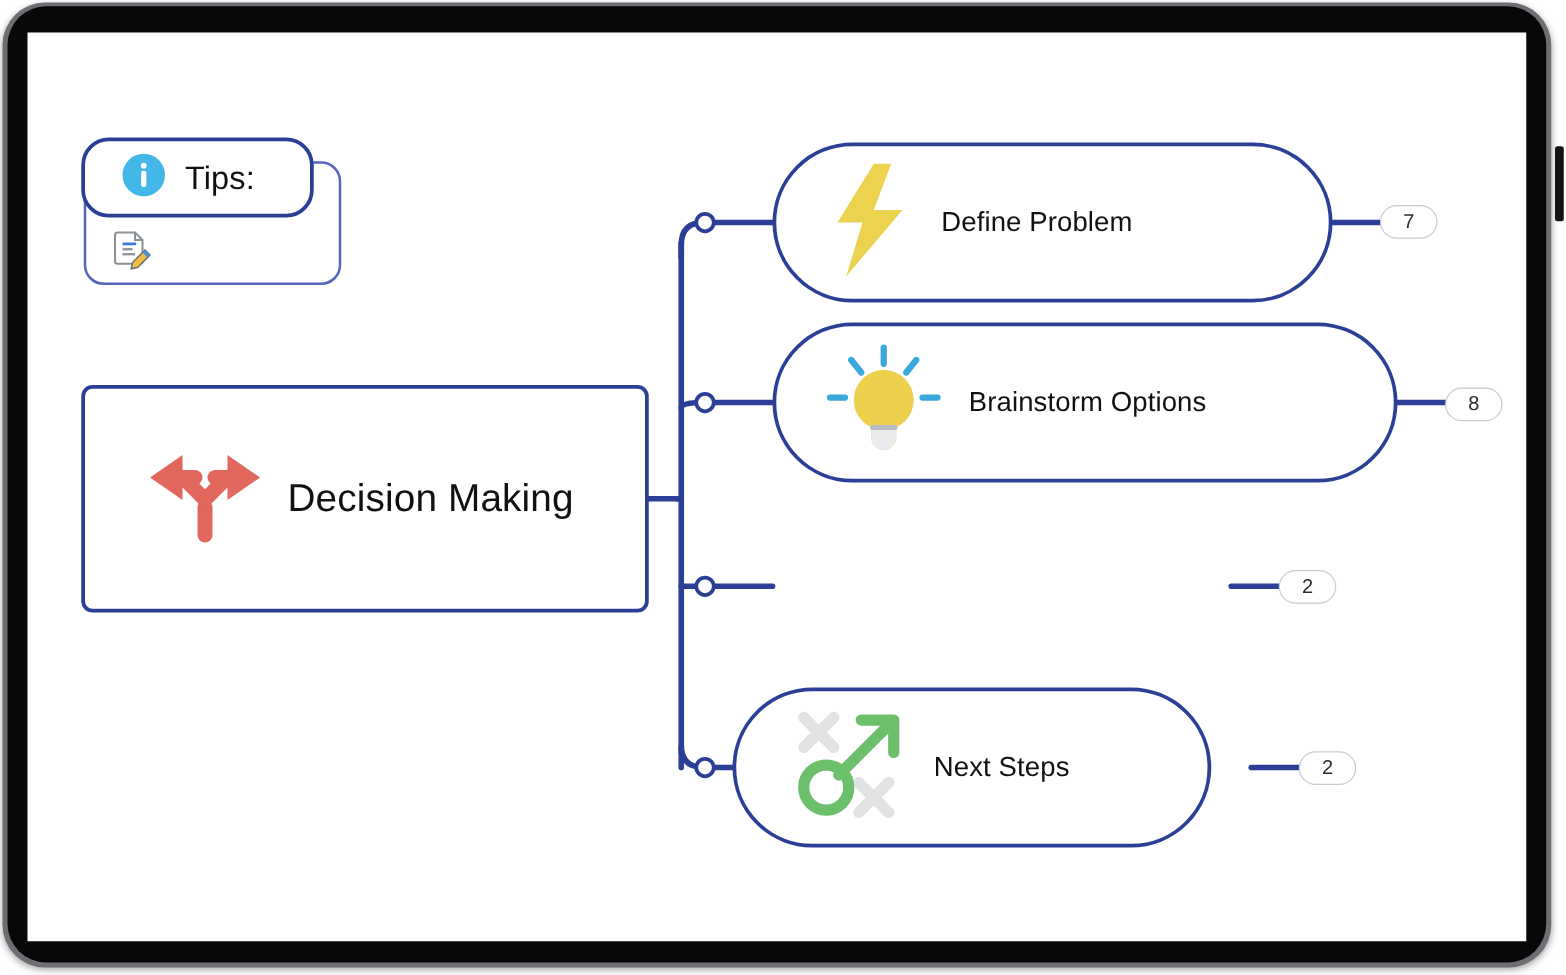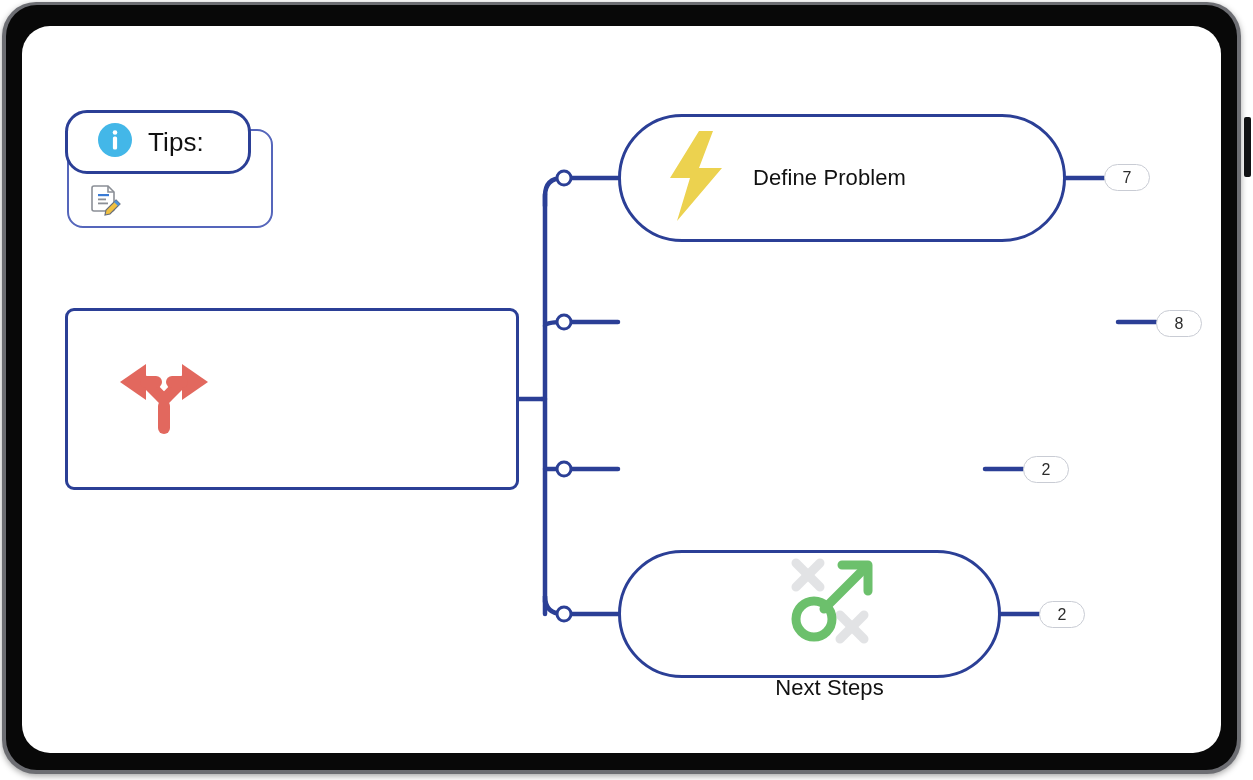--- a/index.html
+++ b/index.html
@@ -51,21 +51,20 @@
     background: #111214;
   }
   #screen {
     position: absolute;
     left: 22px;
     top: 26px;
     width: 1199px;
     height: 727px;
     background: #ffffff;
     overflow: hidden;
-    border-radius: 28px;
   }
 
   
   #canvas {
     position: absolute;
     left: 0;
     top: 0;
     width: 1199px;
     height: 727px;
   }
@@ -141,21 +140,21 @@
 
   
   .branch {
     border-radius: 999px;
     padding-left: 40px;
     gap: 22px;
   }
   #branch-0 { left: 596px; top: 88px;  width: 448px; height: 128px; }
   #branch-1 { left: 596px; top: 232px; width: 500px; height: 128px; }
   #branch-2 { left: 596px; top: 379px; width: 367px; height: 128px; }
-  #branch-3 { left: 596px; top: 524px; width: 383px; height: 128px; flex-direction: column; }
+  #branch-3 { left: 564px; top: 524px; width: 383px; height: 128px; }
 
   
   .badge {
     position: absolute;
     box-sizing: border-box;
     height: 27px;
     min-width: 46px;
     border-radius: 14px;
     border: 1.6px solid #c9ccd4;
     background: #ffffff;
@@ -249,31 +248,50 @@
               <path d="M4 30 L30 12 v36 z"></path>
 
               <path d="M92 30 L66 12 v36 z"></path>
 
               <rect x="24" y="24" width="22" height="12" rx="6"></rect>
 
               <rect x="50" y="24" width="22" height="12" rx="6"></rect>
             </g>
           </svg>
         </span>
+        <span class="node-label">Decision Making</span>
       </div>
 
       <div class="node branch" id="branch-0">
         <span class="node-icon">
           <svg width="70" height="96" viewBox="0 0 70 96">
             <path d="M38 3 L9 50 h20 L16 93 L61 40 H38 L52 3 z" fill="#ecd24f"></path>
           </svg>
         </span>
         <span class="node-label">Define Problem</span>
       </div>
 
+      <div class="node branch" id="branch-1">
+        <span class="node-icon">
+          <svg width="92" height="92" viewBox="0 0 92 92">
+            <g stroke="#3aa7dd" stroke-width="5" stroke-linecap="round">
+              <line x1="46" y1="4" x2="46" y2="17"></line>
+              <line x1="20" y1="14" x2="28" y2="24"></line>
+              <line x1="72" y1="14" x2="64" y2="24"></line>
+              <line x1="3" y1="44" x2="15" y2="44"></line>
+              <line x1="89" y1="44" x2="77" y2="44"></line>
+            </g>
+            <circle cx="46" cy="46" r="24" fill="#edd04e"></circle>
+            <path d="M36 64 h20 v12 a10 10 0 0 1 -20 0 z" fill="#edd04e"></path>
+            <path d="M36 68 h20 v8 a10 10 0 0 1 -20 0 z" fill="#e9eaec"></path>
+            <rect x="35" y="66" width="22" height="4" rx="1.6" fill="#b9bcc2"></rect>
+          </svg>
+        </span>
+        <span class="node-label">Brainstorm Options</span>
+      </div>
 
 
       <div class="node branch" id="branch-3">
         <span class="node-icon">
           <svg width="96" height="96" viewBox="0 0 96 96">
             <g stroke="#e2e3e5" stroke-width="9" stroke-linecap="round">
               <line x1="14" y1="10" x2="38" y2="34"></line>
               <line x1="38" y1="10" x2="14" y2="34"></line>
               <line x1="58" y1="62" x2="82" y2="86"></line>
               <line x1="82" y1="62" x2="58" y2="86"></line>

